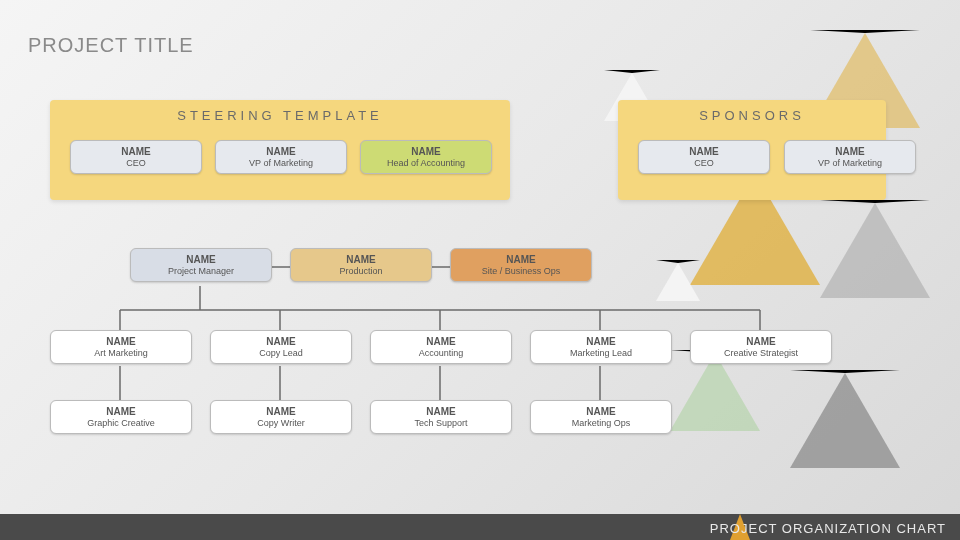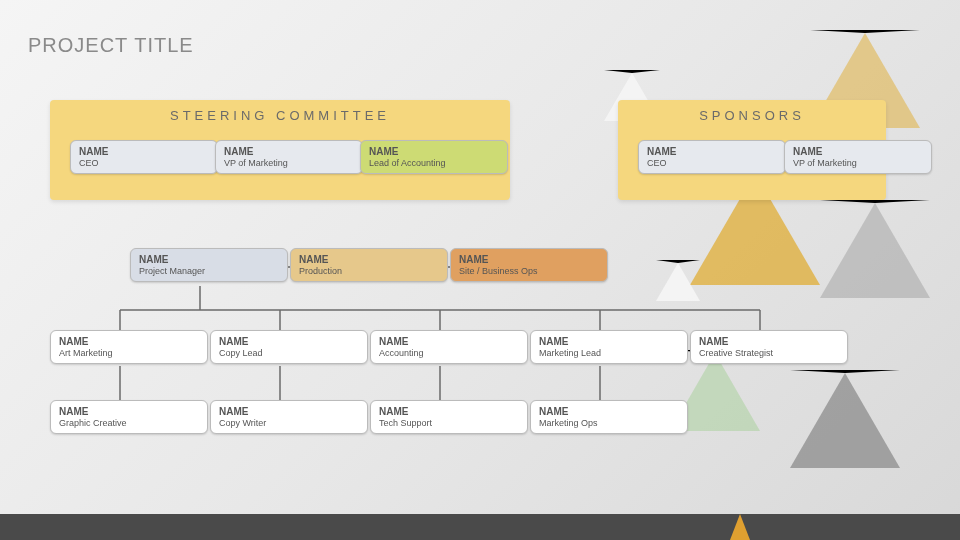--- a/index.html
+++ b/index.html
@@ -3,21 +3,21 @@
 <meta charset="utf-8">
 <style>
 html,body{margin:0;padding:0;width:960px;height:540px;font-family:Arial,Helvetica,sans-serif;overflow:hidden}
 body{background:linear-gradient(135deg,#f5f5f5 0%,#e8e8e8 50%,#d8d8d8 100%);position:relative}
 .tri{position:absolute;width:0;height:0;border-style:solid}
 .header{position:absolute;left:28px;top:18px}
 .title{font-size:22px;font-weight:bold;letter-spacing:1px;color:#4a4a4a}
 .subtitle{font-size:20px;color:#8a8a8a;margin-top:16px;letter-spacing:1px}
 .panel{position:absolute;background:#f5d77e;border-radius:4px;box-shadow:0 2px 4px rgba(0,0,0,0.1)}
 .panel-title{text-align:center;font-size:13px;color:#6a6a6a;letter-spacing:4px;padding-top:8px}
-.chip{position:absolute;border-radius:6px;border:1px solid #bbb;box-shadow:0 1px 2px rgba(0,0,0,0.15);text-align:left;padding:5px 8px}
+.chip{position:absolute;border-radius:6px;border:1px solid #bbb;box-shadow:0 1px 2px rgba(0,0,0,0.15);text-align:center;padding:5px 0}
 .chip .n{font-size:10px;color:#555;font-weight:bold}
 .chip .r{font-size:9px;color:#555;margin-top:1px}
 .footer{position:absolute;bottom:0;left:0;right:0;height:26px;background:#4a4a4a}
 .footer-text{position:absolute;right:14px;bottom:4px;color:#e8e8e8;font-size:13px;letter-spacing:1px}
 .footer-accent{position:absolute;right:210px;bottom:0;width:0;height:0;border-left:10px solid transparent;border-right:10px solid transparent;border-bottom:26px solid #e0a030}
 svg.lines{position:absolute;left:0;top:0;pointer-events:none}
 </style>
 </head>
 <body>
 
@@ -28,33 +28,33 @@
 <div class="tri" style="right:60px;top:370px;border-left:55px solid transparent;border-right:55px solid transparent;border-bottom:95px solid rgba(120,120,120,0.6)"></div>
 <div class="tri" style="right:300px;top:70px;border-left:28px solid transparent;border-right:28px solid transparent;border-bottom:48px solid rgba(255,255,255,0.5)"></div>
 <div class="tri" style="right:260px;top:260px;border-left:22px solid transparent;border-right:22px solid transparent;border-bottom:38px solid rgba(255,255,255,0.6)"></div>
 <div class="tri" style="right:150px;top:130px;border-left:18px solid transparent;border-right:18px solid transparent;border-bottom:31px solid rgba(255,255,255,0.6)"></div>
 
 <div class="header">
   <div class="subtitle">PROJECT TITLE</div>
 </div>
 
 <div class="panel" style="left:50px;top:100px;width:460px;height:100px">
-  <div class="panel-title">STEERING COMMITTEE</div>
+  <div class="panel-title">STEERING TEMPLATE</div>
 </div>
 <div class="chip" style="left:70px;top:140px;width:130px;background:#e6e9ee">
   <div class="n">NAME</div>
   <div class="r">CEO</div>
 </div>
 <div class="chip" style="left:215px;top:140px;width:130px;background:#e6e9ee">
   <div class="n">NAME</div>
   <div class="r">VP of Marketing</div>
 </div>
 <div class="chip" style="left:360px;top:140px;width:130px;background:#cddb74">
   <div class="n">NAME</div>
-  <div class="r">Lead of Accounting</div>
+  <div class="r">Head of Accounting</div>
 </div>
 
 <div class="panel" style="left:618px;top:100px;width:268px;height:100px">
   <div class="panel-title">SPONSORS</div>
 </div>
 <div class="chip" style="left:638px;top:140px;width:130px;background:#e6e9ee">
   <div class="n">NAME</div>
   <div class="r">CEO</div>
 </div>
 <div class="chip" style="left:784px;top:140px;width:130px;background:#e6e9ee">
@@ -131,13 +131,14 @@
   <div class="n">NAME</div>
   <div class="r">Tech Support</div>
 </div>
 <div class="chip" style="left:530px;top:400px;width:140px;background:#fff">
   <div class="n">NAME</div>
   <div class="r">Marketing Ops</div>
 </div>
 
 <div class="footer">
   <div class="footer-accent"></div>
+  <div class="footer-text">PROJECT ORGANIZATION CHART</div>
 </div>
 
 </body></html>

